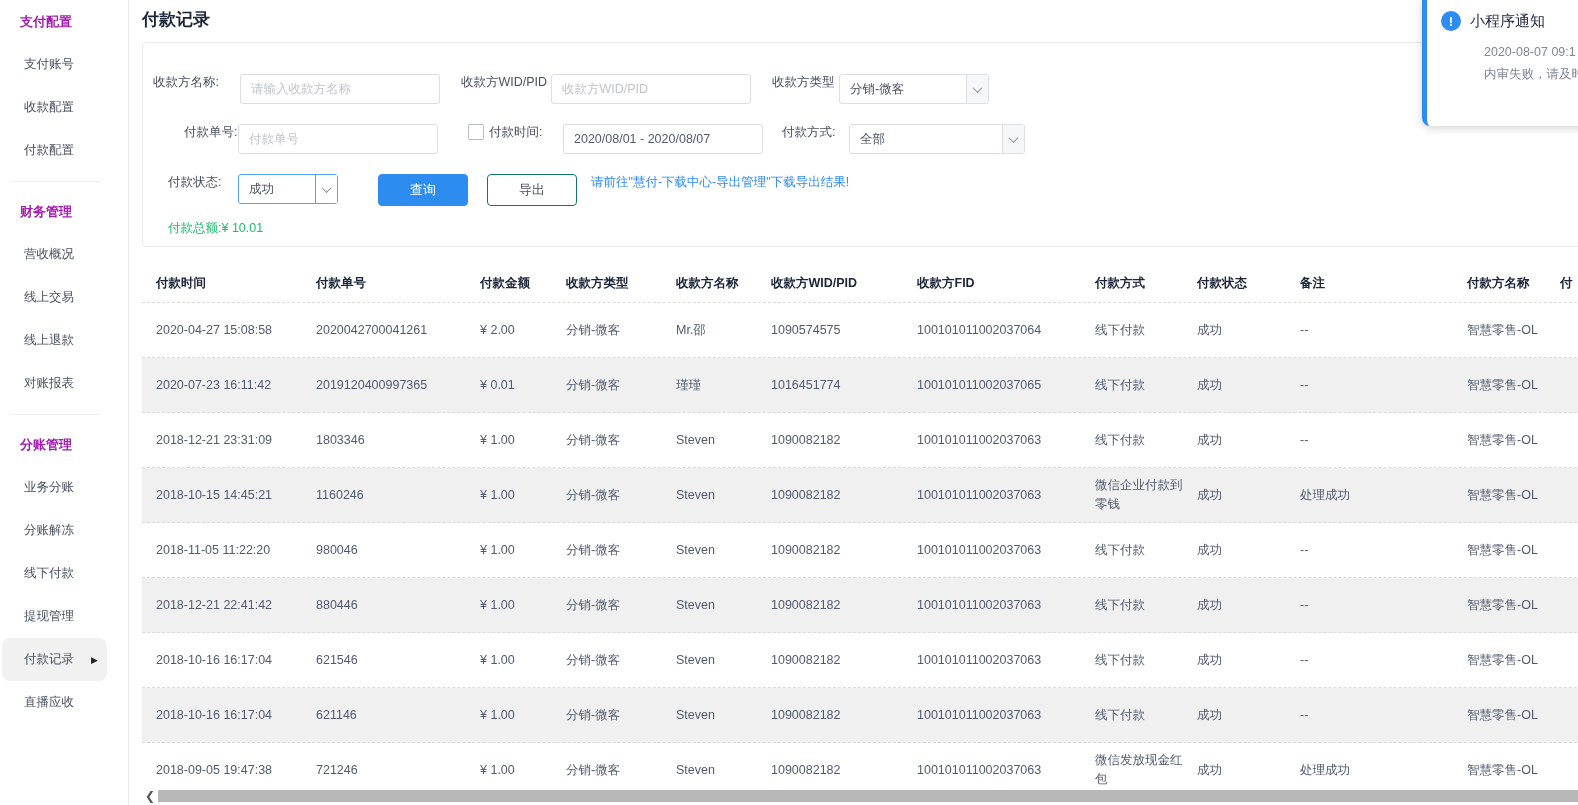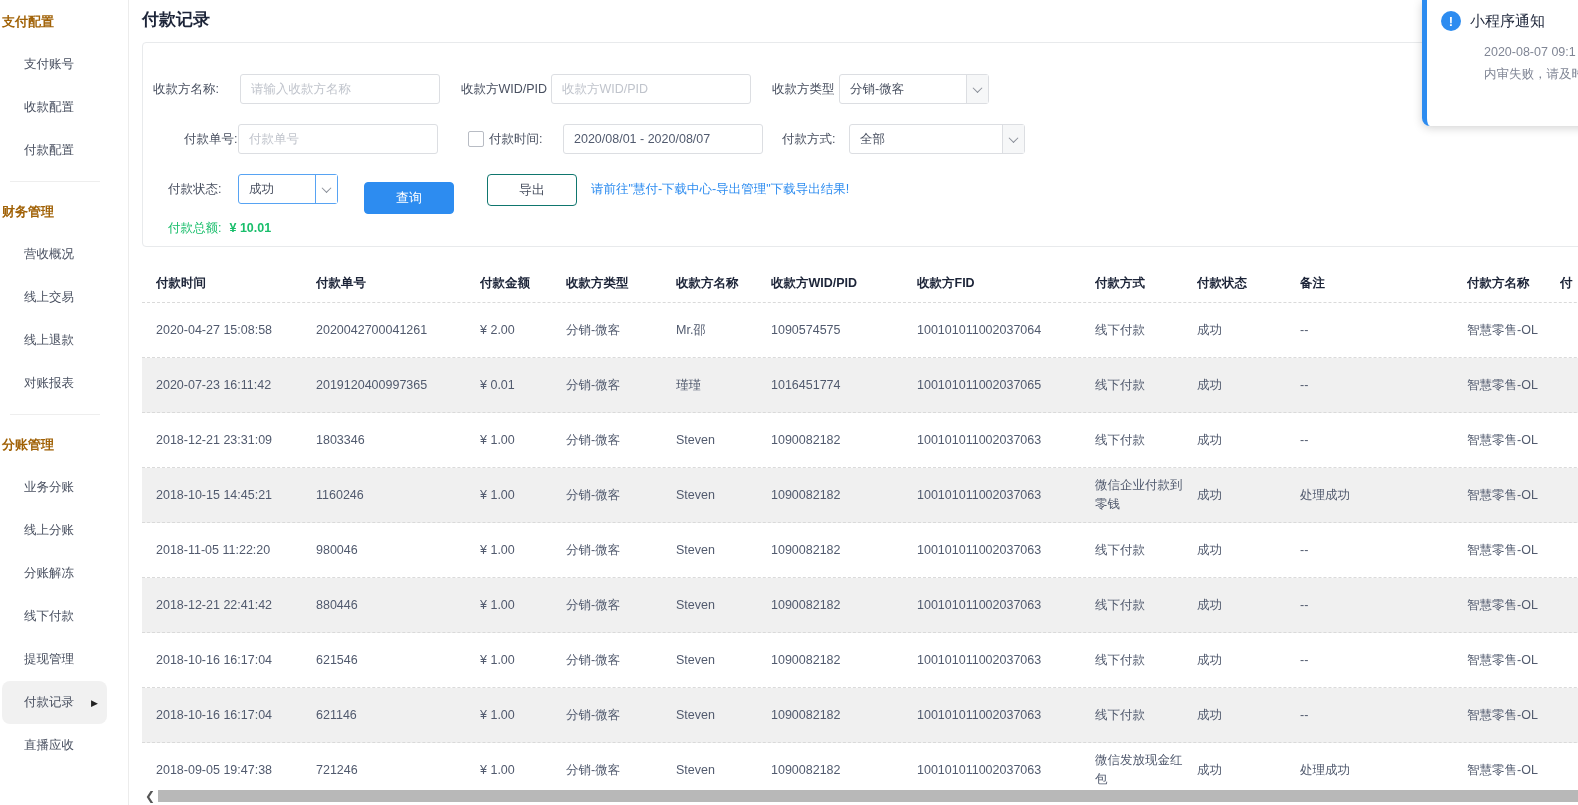--- a/index.html
+++ b/index.html
@@ -2,38 +2,38 @@
 <html><head>
 <meta charset="utf-8">
 <style>
   * { margin:0; padding:0; box-sizing:border-box; }
   html,body { width:1578px; height:805px; overflow:hidden; background:#fff;
     font-family:"Liberation Sans","DejaVu Sans",sans-serif; color:#515a6e; font-size:12.5px; }
 
   
   .sidebar { position:absolute; left:0; top:0; width:129px; height:805px;
     border-right:1px solid #ececec; background:#fff; overflow:hidden; }
-  .sb-title { height:43px; display:flex; align-items:center; padding-left:2px;
-    font-weight:700; font-size:13px; color:#a16207; }
+  .sb-title { height:43px; display:flex; align-items:center; padding-left:20px;
+    font-weight:700; font-size:13px; color:#a21caf; }
   .sb-item { height:43px; display:flex; align-items:center; padding-left:24px;
     color:#495060; cursor:pointer; }
   .sb-item.active { background:#f1f1f1; border-radius:8px; margin:0 21px 0 2px;
     padding-left:22px; justify-content:space-between; }
   .sb-item.active .arrow { font-size:9px; color:#222; margin-right:9px; }
   .sb-divider { border-top:1px solid #eeeeee; margin:9px 28px 8px 10px; }
 
   
   .main { position:absolute; left:130px; top:0; right:0; height:805px; overflow:hidden; }
   .page-title { position:absolute; left:12px; top:8px; font-size:17px; font-weight:600; color:#1c2438; }
 
   
   .panel { position:absolute; left:12px; top:42px; width:1500px; height:205px;
     border:1px solid #e8eaec; border-radius:4px; background:#fff; }
   .f-row { position:absolute; height:30px; left:0; right:0; }
-  .f-abs { position:absolute; top:0; height:30px; display:flex; align-items:center; }
+  .f-abs { position:absolute; top:0; height:30px; display:flex; align-items:flex-start; }
   .f-label { color:#495060; }
   .f-input { height:30px; border:1px solid #dcdee2; border-radius:3px; padding:0 10px;
     font-size:12.5px; color:#515a6e; outline:none; width:100%;
     font-family:"Liberation Sans","DejaVu Sans",sans-serif; }
   .f-input::placeholder { color:#c0c4cc; }
   .sel { height:30px; border:1px solid #dcdee2; border-radius:3px; background:#fff;
     display:flex; align-items:center; justify-content:space-between; cursor:pointer; width:100%; }
   .sel .sel-text { padding-left:10px; color:#495060; }
   .sel .sel-caret { width:22px; align-self:stretch; border-left:1px solid #dcdee2;
     background:#f6f7f8; display:flex; align-items:center; justify-content:center; }
@@ -42,21 +42,21 @@
   .sel.blue { border-color:#57a3f3; }
   .sel.blue .sel-caret { border-left-color:#57a3f3; background:#fff; }
   .checkbox { width:16px; height:16px; border:1px solid #b8bcc4; border-radius:2px;
     background:#fff; cursor:pointer; }
   .btn { height:32px; border-radius:4px; font-size:13px; display:flex; align-items:center;
     justify-content:center; cursor:pointer; width:100%; }
   .btn.primary { background:#2d8cf0; color:#fff; border:1px solid #2d8cf0; }
   .btn.plain { background:#fff; color:#495060; border:1px solid #0f766e; }
   .hint { color:#2d8cf0; }
   .total { position:absolute; left:25px; top:177px; color:#19be6b; }
-  .total b { font-weight:700; margin-left:8px; }
+  .total b { font-weight:400; }
 
   
   .table { position:absolute; left:12px; top:265px; width:1600px; }
   .t-row { display:flex; align-items:center; padding-left:14px; }
   .t-head { height:38px; font-weight:700; color:#1c2438; border-bottom:1px dashed #dadada; }
   .t-body .t-row { height:55px; border-bottom:1px dashed #dadada; color:#515a6e; }
   .t-body .t-row:nth-child(even) { background:#f0f0f0; }
   .cell { padding-right:10px; line-height:19px; overflow:hidden; }
   .c0{width:160px}.c1{width:164px}.c2{width:86px}.c3{width:110px}.c4{width:95px}
   .c5{width:146px}.c6{width:178px}.c7{width:102px}.c8{width:103px}.c9{width:167px}
@@ -108,23 +108,20 @@
     </div>
     <div class="sb-item">
       <span>对账报表</span>
     </div>
     <div class="sb-divider"></div>
     <div class="sb-title">分账管理</div>
     <div class="sb-item">
       <span>业务分账</span>
     </div>
     <div class="sb-item">
-      <span>线上分账</span>
-    </div>
-    <div class="sb-item">
       <span>分账解冻</span>
     </div>
     <div class="sb-item">
       <span>线下付款</span>
     </div>
     <div class="sb-item">
       <span>提现管理</span>
     </div>
     <div class="sb-item active">
       <span>付款记录</span>
@@ -201,21 +198,21 @@
           <span class="f-label">付款状态:</span>
         </div>
       <div class="f-abs" style="left:95px;width:100px">
         <div class="sel blue">
           <span class="sel-text">成功</span>
           <span class="sel-caret">
               <i></i>
             </span>
         </div>
       </div>
-      <div class="f-abs" style="left:221px;width:90px;height:48px">
+      <div class="f-abs" style="left:235px;width:90px;height:48px">
         <div class="btn primary">查询</div>
       </div>
       <div class="f-abs" style="left:344px;width:90px;height:32px">
         <div class="btn plain">导出</div>
       </div>
       <div class="f-abs" style="left:448px">
           <span class="hint">请前往"慧付-下载中心-导出管理"下载导出结果!</span>
         </div>
     </div>
 

